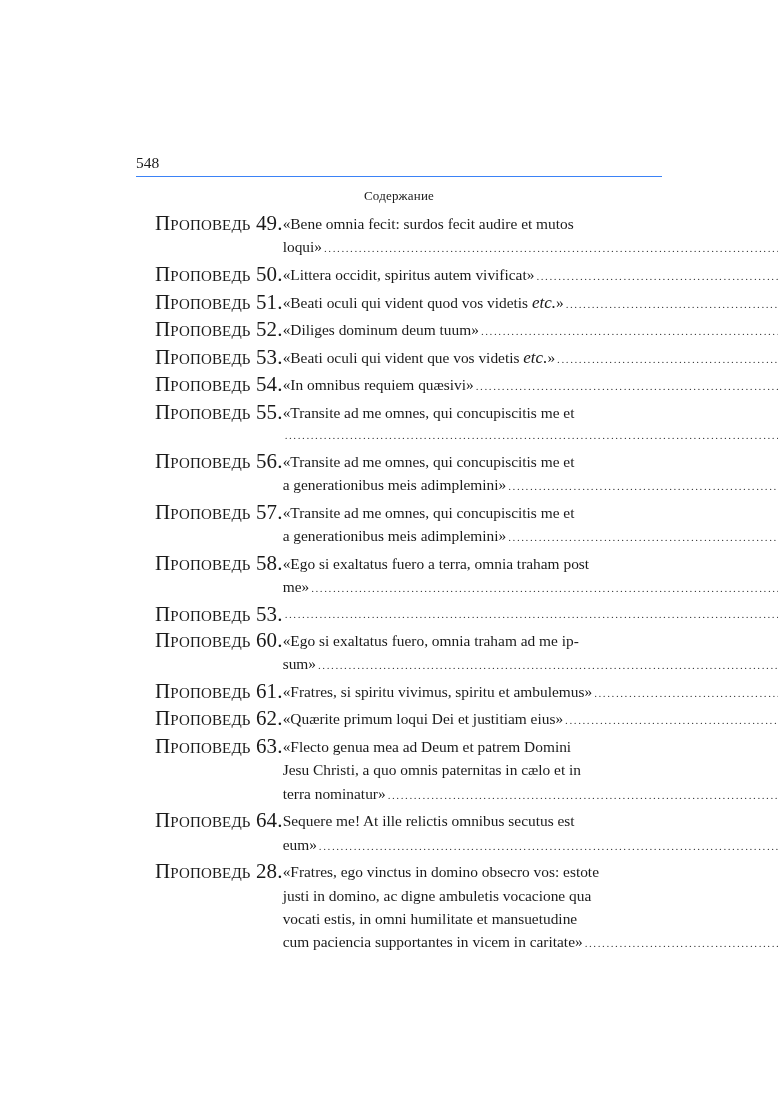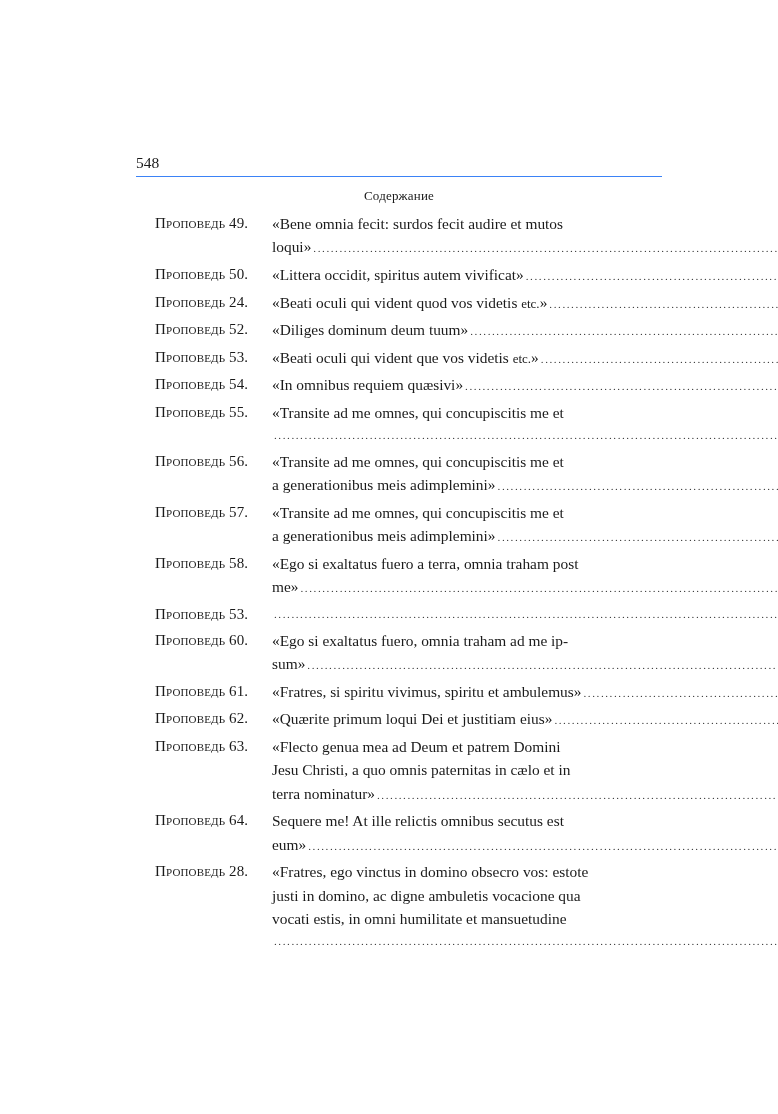--- a/index.html
+++ b/index.html
@@ -45,21 +45,21 @@
       top: 212px;
       width: 507px;
     }
     .entry {
       display: flex;
       align-items: flex-start;
       margin-bottom: 2.2px;
     }
     .label {
       flex: 0 0 117px;
-      font-size: 15px;
+      font-size: 21px;
       line-height: 23.4px;
       white-space: nowrap;
       font-variant: small-caps;
       letter-spacing: 0.15px;
     }
     .body {
       flex: 1 1 auto;
       font-size: 15.4px;
       line-height: 23.4px;
     }
@@ -77,21 +77,21 @@
       flex: 1 1 auto;
       overflow: hidden;
       margin: 0 4px 0 2px;
       font-size: 11px;
       letter-spacing: 1.6px;
       color: #333;
     }
     .leader::before {
       content: "................................................................................................................................................................";
     }
-    .it { font-size: 13px; }
+    .it { font-style: italic; font-size: 17px; }
   </style>
 </head>
 <body>
 
 <div class="running-head">
   <span class="folio">548</span>
   <span class="head-title">Содержание</span>
 </div>
 
 <div class="toc" id="toc">
@@ -108,21 +108,21 @@
     <div class="entry">
       <span class="label">Проповедь 50.</span>
       <div class="body">
         <span class="last-line">
           <span class="txt"><span>«Littera occidit, spiritus autem vivificat»</span></span>
           <span class="leader"></span>
         </span>
       </div>
     </div>
     <div class="entry">
-      <span class="label">Проповедь 24.</span>
+      <span class="label">Проповедь 51.</span>
       <div class="body">
         <span class="last-line">
           <span class="txt"><span>«Beati oculi qui vident quod vos videtis </span><span class="it">etc.</span><span>»</span></span>
           <span class="leader"></span>
         </span>
       </div>
     </div>
     <div class="entry">
       <span class="label">Проповедь 52.</span>
       <div class="body">
@@ -246,17 +246,18 @@
         </span>
       </div>
     </div>
     <div class="entry">
       <span class="label">Проповедь 28.</span>
       <div class="body">
         <span class="line">«Fratres, ego vinctus in domino obsecro vos: estote</span>
         <span class="line">justi in domino, ac digne ambuletis vocacione qua</span>
         <span class="line">vocati estis, in omni humilitate et mansuetudine</span>
         <span class="last-line">
+          <span class="txt"><span>cum paciencia supportantes in vicem in caritate»</span></span>
           <span class="leader"></span>
         </span>
       </div>
     </div>
   </div>
 
 </body></html>

